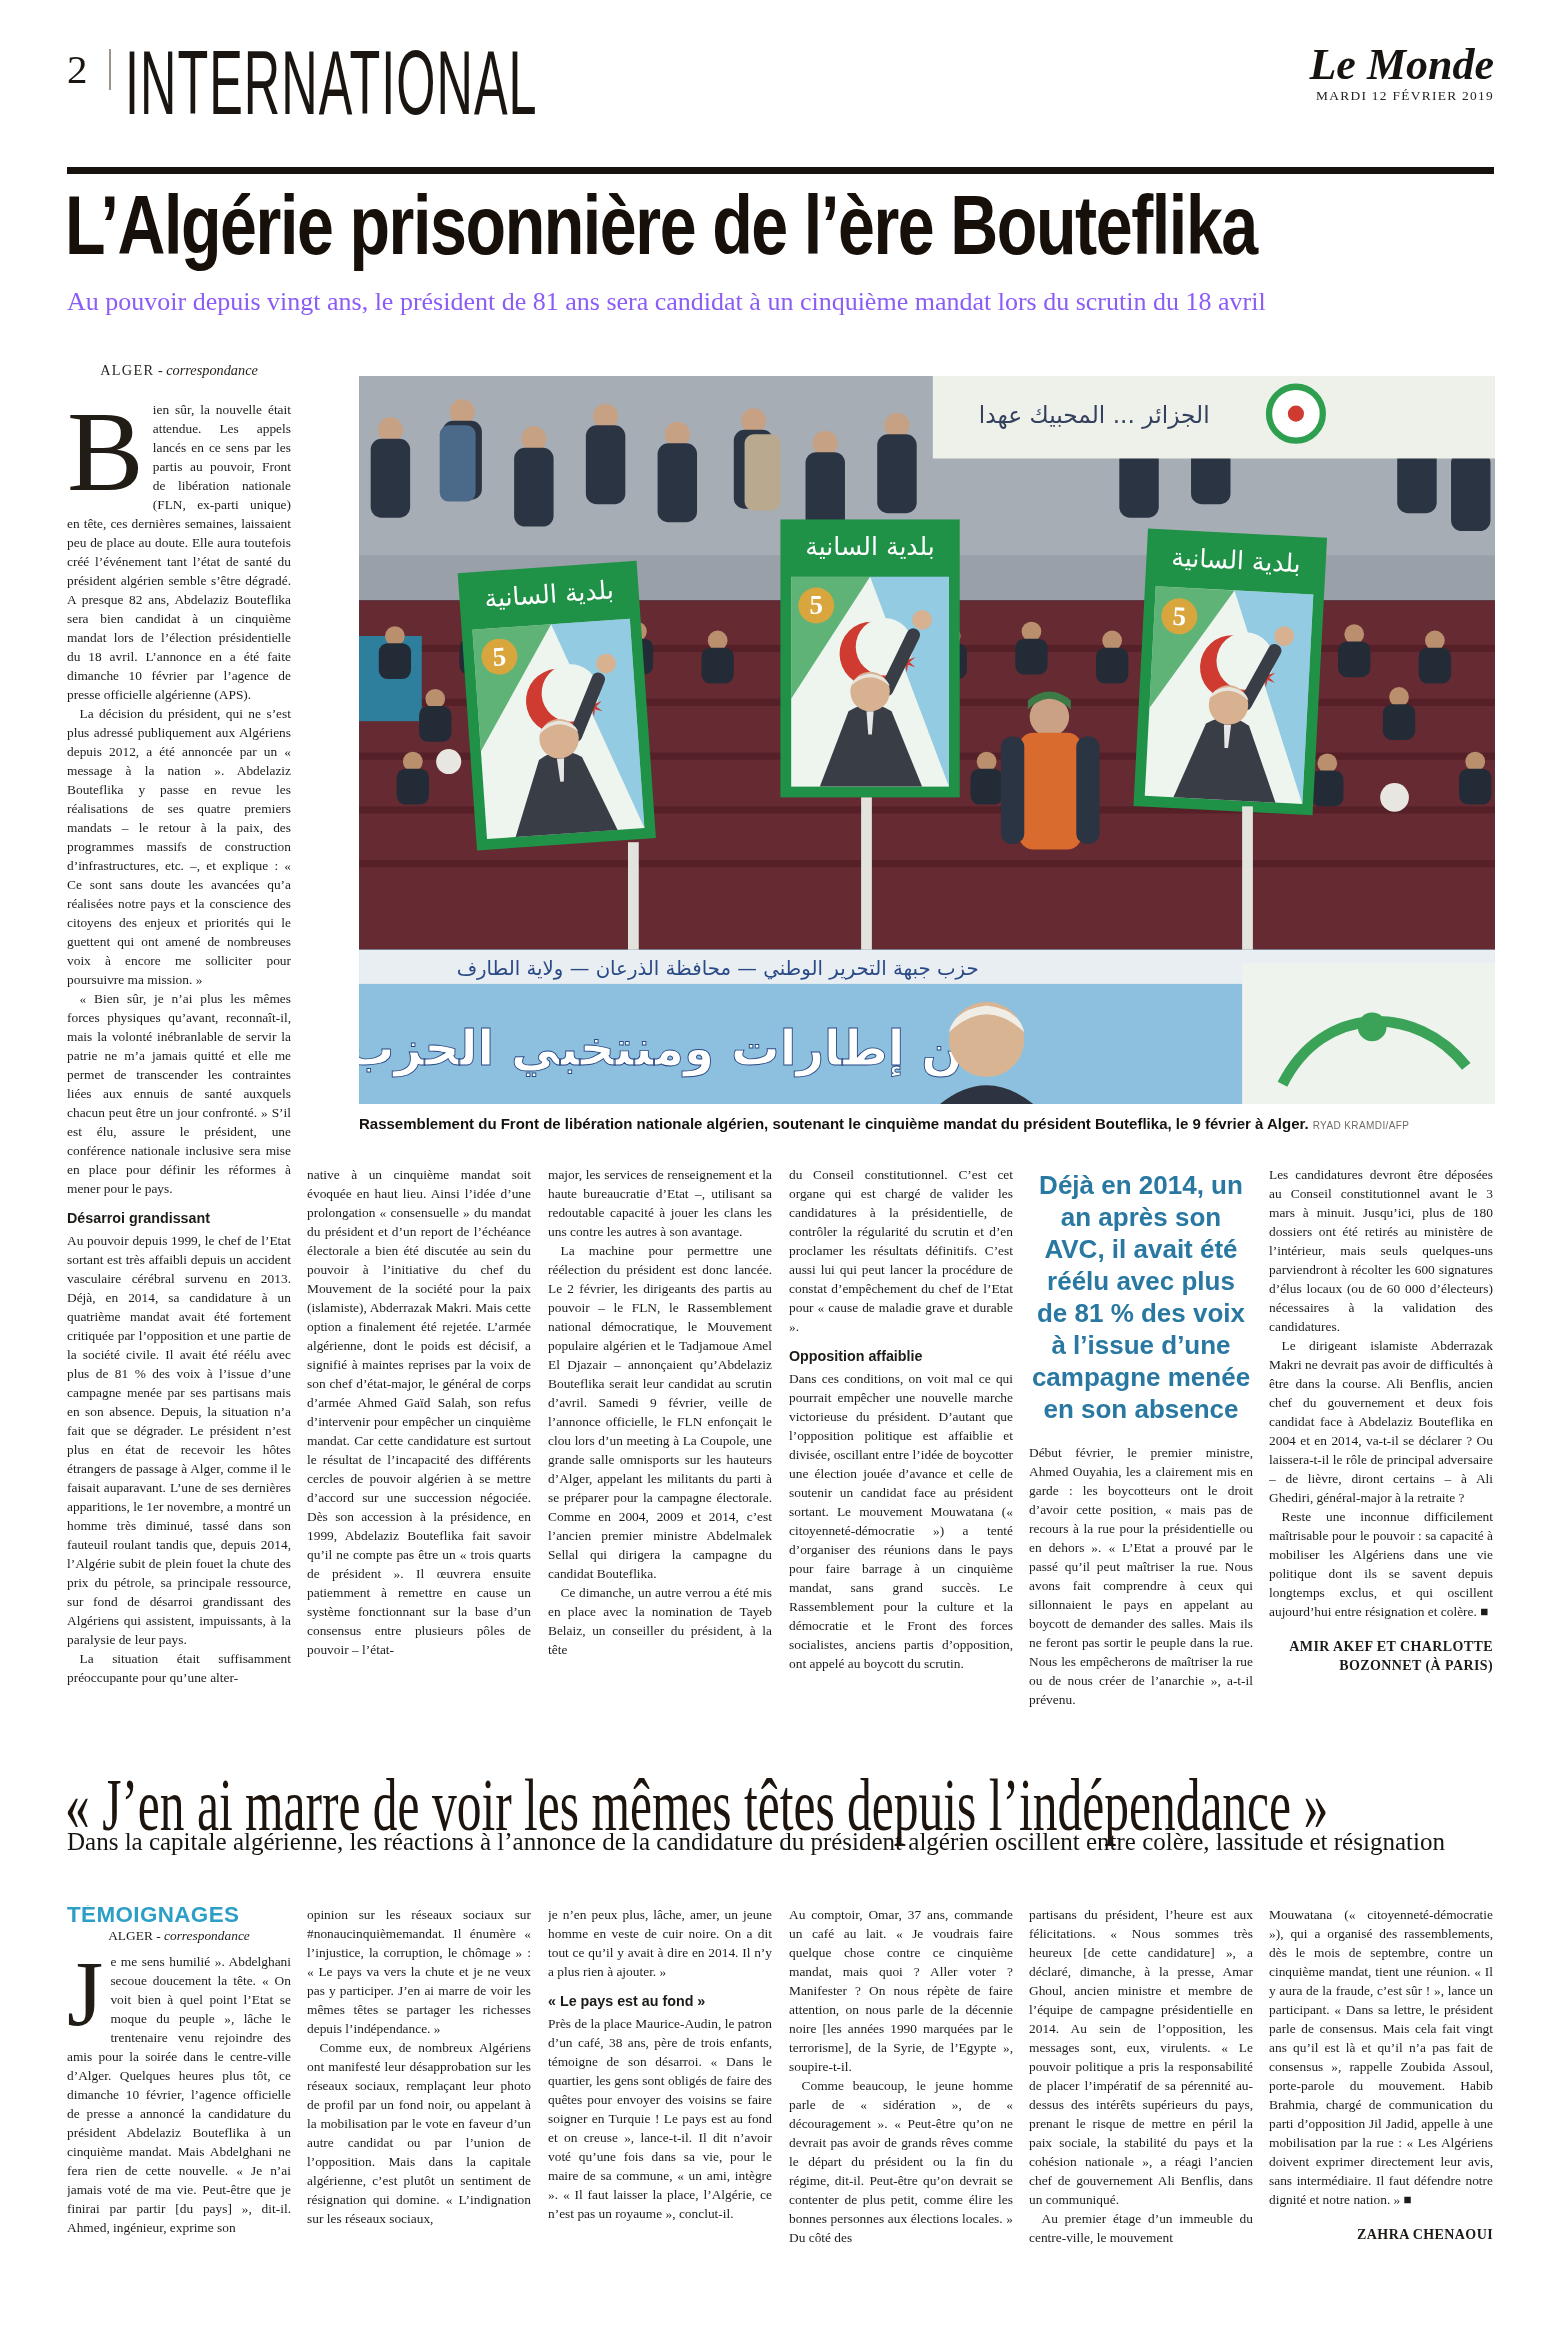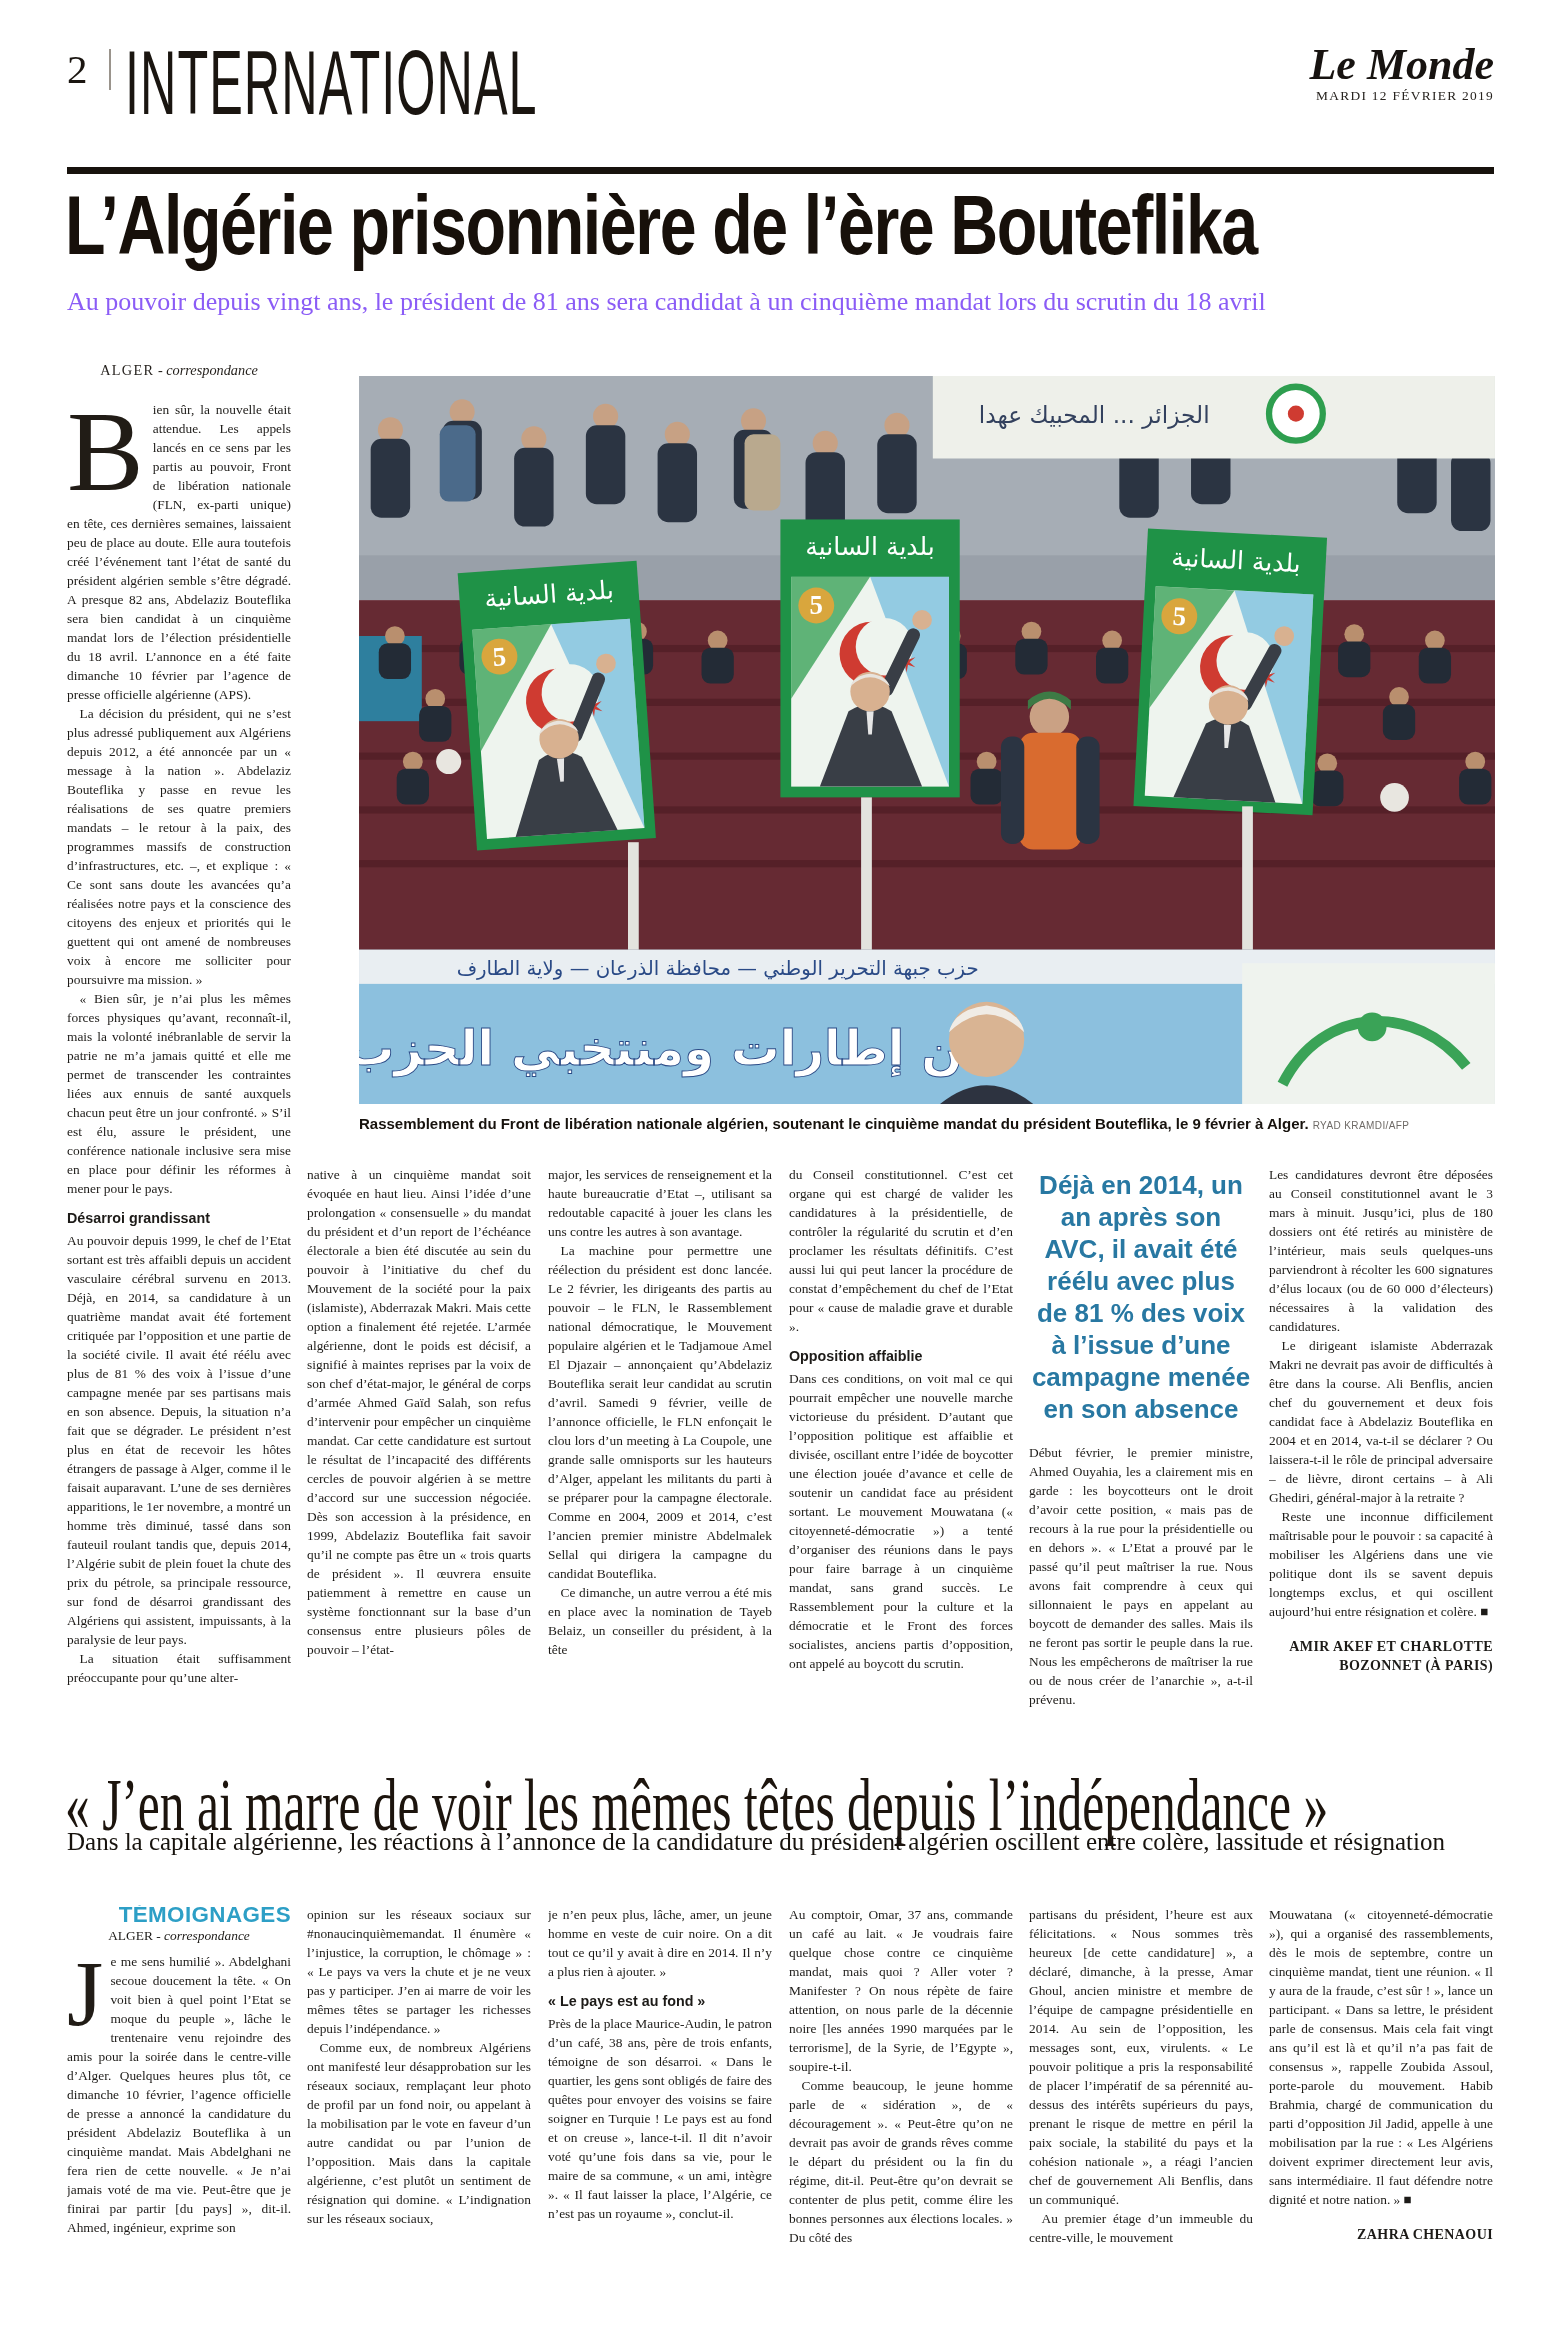--- a/index.html
+++ b/index.html
@@ -33,32 +33,32 @@
   .col p.ind{text-indent:12.5px;}
   .dropcap{float:left;font-size:115px;line-height:90px;padding:7.2px 9px 0 0;color:#211c16;}
   .dropcap.small{font-size:93px;line-height:73px;padding:5.4px 7.2px 0 0;}
   .bodyhead{font-family:"Liberation Sans",sans-serif;font-weight:bold;font-size:14.3px;
             margin:10.8px 0 3.6px;text-align:left;}
   .pullquote{font-family:"Liberation Sans",sans-serif;font-weight:bold;font-size:26px;
              line-height:32px;text-align:center;color:#2878a2;margin:3.6px 0 18px;}
   .byline{font-weight:bold;font-size:14px;text-align:right;letter-spacing:0.4px;margin-top:16px;}
 
   
-  .photo-frame{overflow:hidden;background:#e5e5e5;}
+  .photo-frame{overflow:hidden;background:#0ea5e9;}
   .ar{font-family:"DejaVu Sans",sans-serif;}
   .caption-row{width:1138px;font-family:"Liberation Sans",sans-serif;}
   .caption{font-weight:bold;font-size:15px;color:#17120d;}
   .credit{font-weight:normal;font-size:10px;color:#6e6a66;letter-spacing:0.4px;}
 
   
   .headline2{font-size:75px;color:#1c140d;transform:scaleX(.66);transform-origin:0 0;
              white-space:nowrap;font-weight:500;}
   .deck2{font-size:25px;color:#17130e;width:1427px;line-height:30px;}
   .kicker2-title{font-family:"Liberation Sans",sans-serif;font-weight:bold;font-size:22.4px;
-                 color:#2d9fc6;text-align:right;letter-spacing:0.4px;}
+                 color:#2d9fc6;text-align:left;letter-spacing:0.4px;}
   .kicker2-loc{text-align:center;font-size:13.4px;margin-top:1.8px;}
 </style>
 </head>
 <body>
 
 <div class="page">
 
   <div class="abs pageno" style="left:67px;top:45px;">2</div>
   <div class="abs hdr-divider" style="left:109px;top:49px;"></div>
   <div class="abs" style="left:125px;top:32px;">

